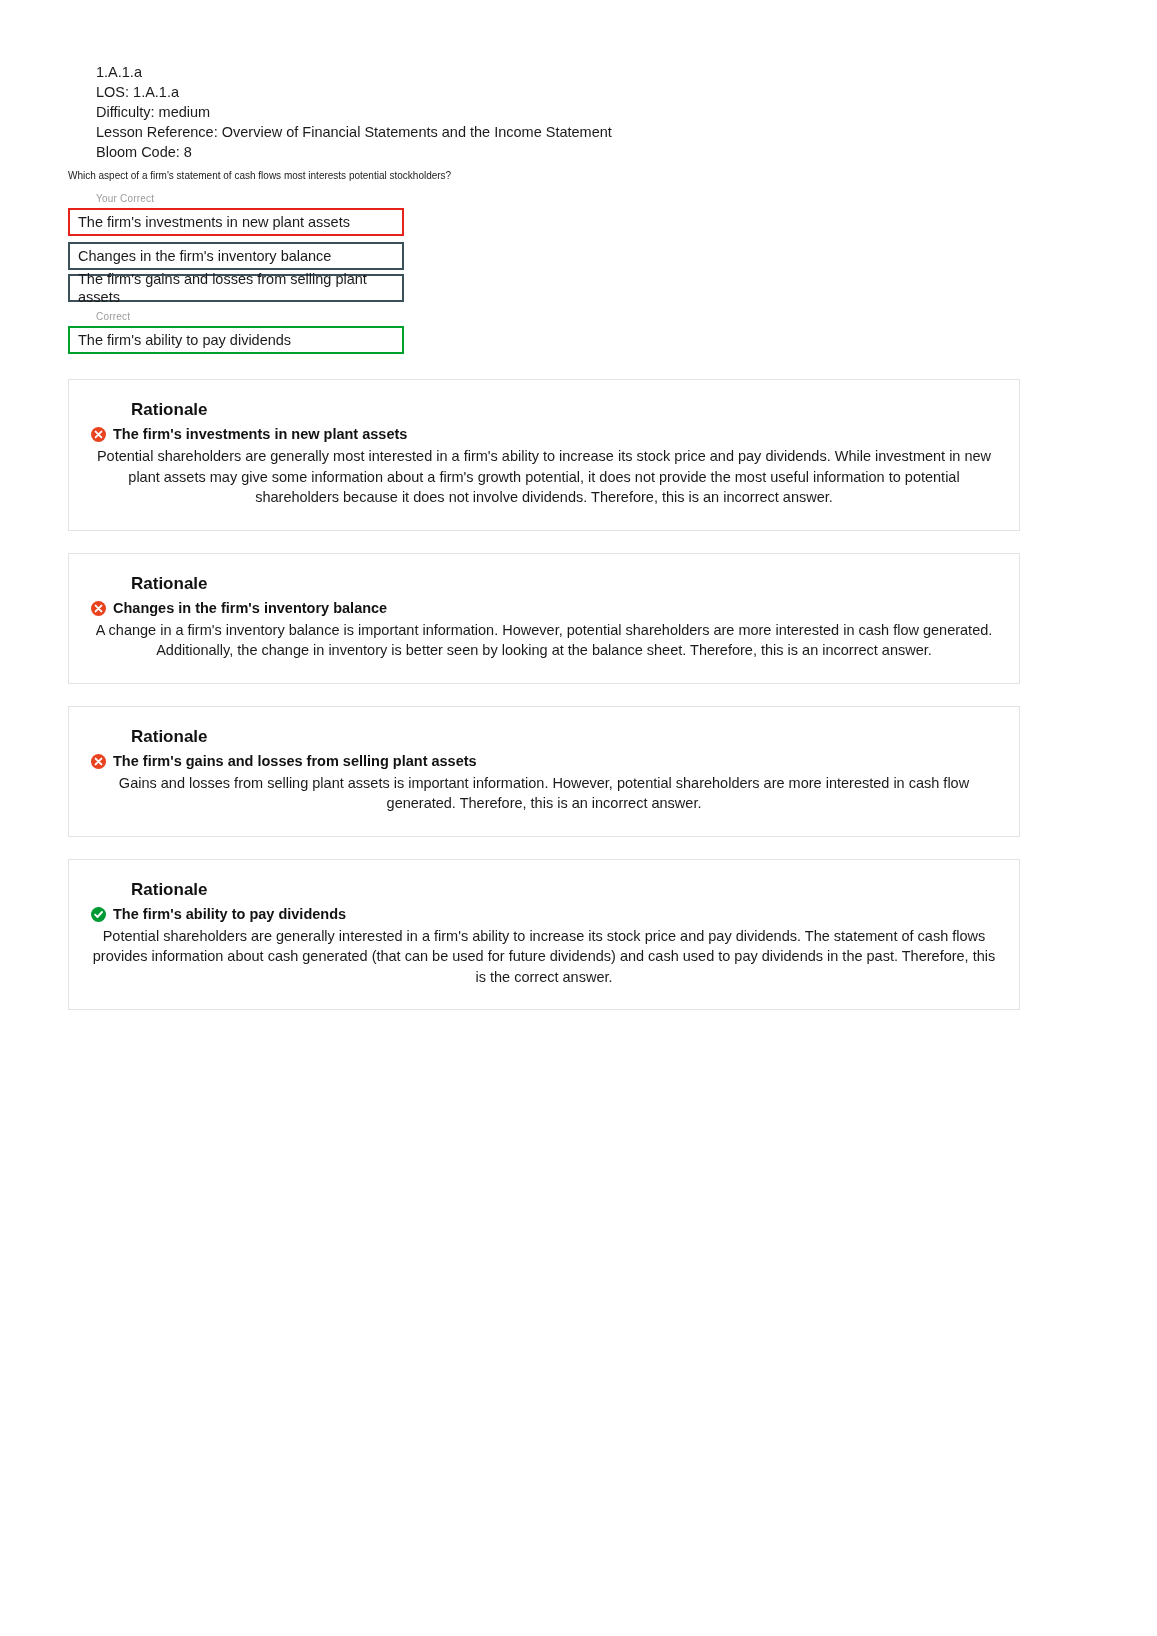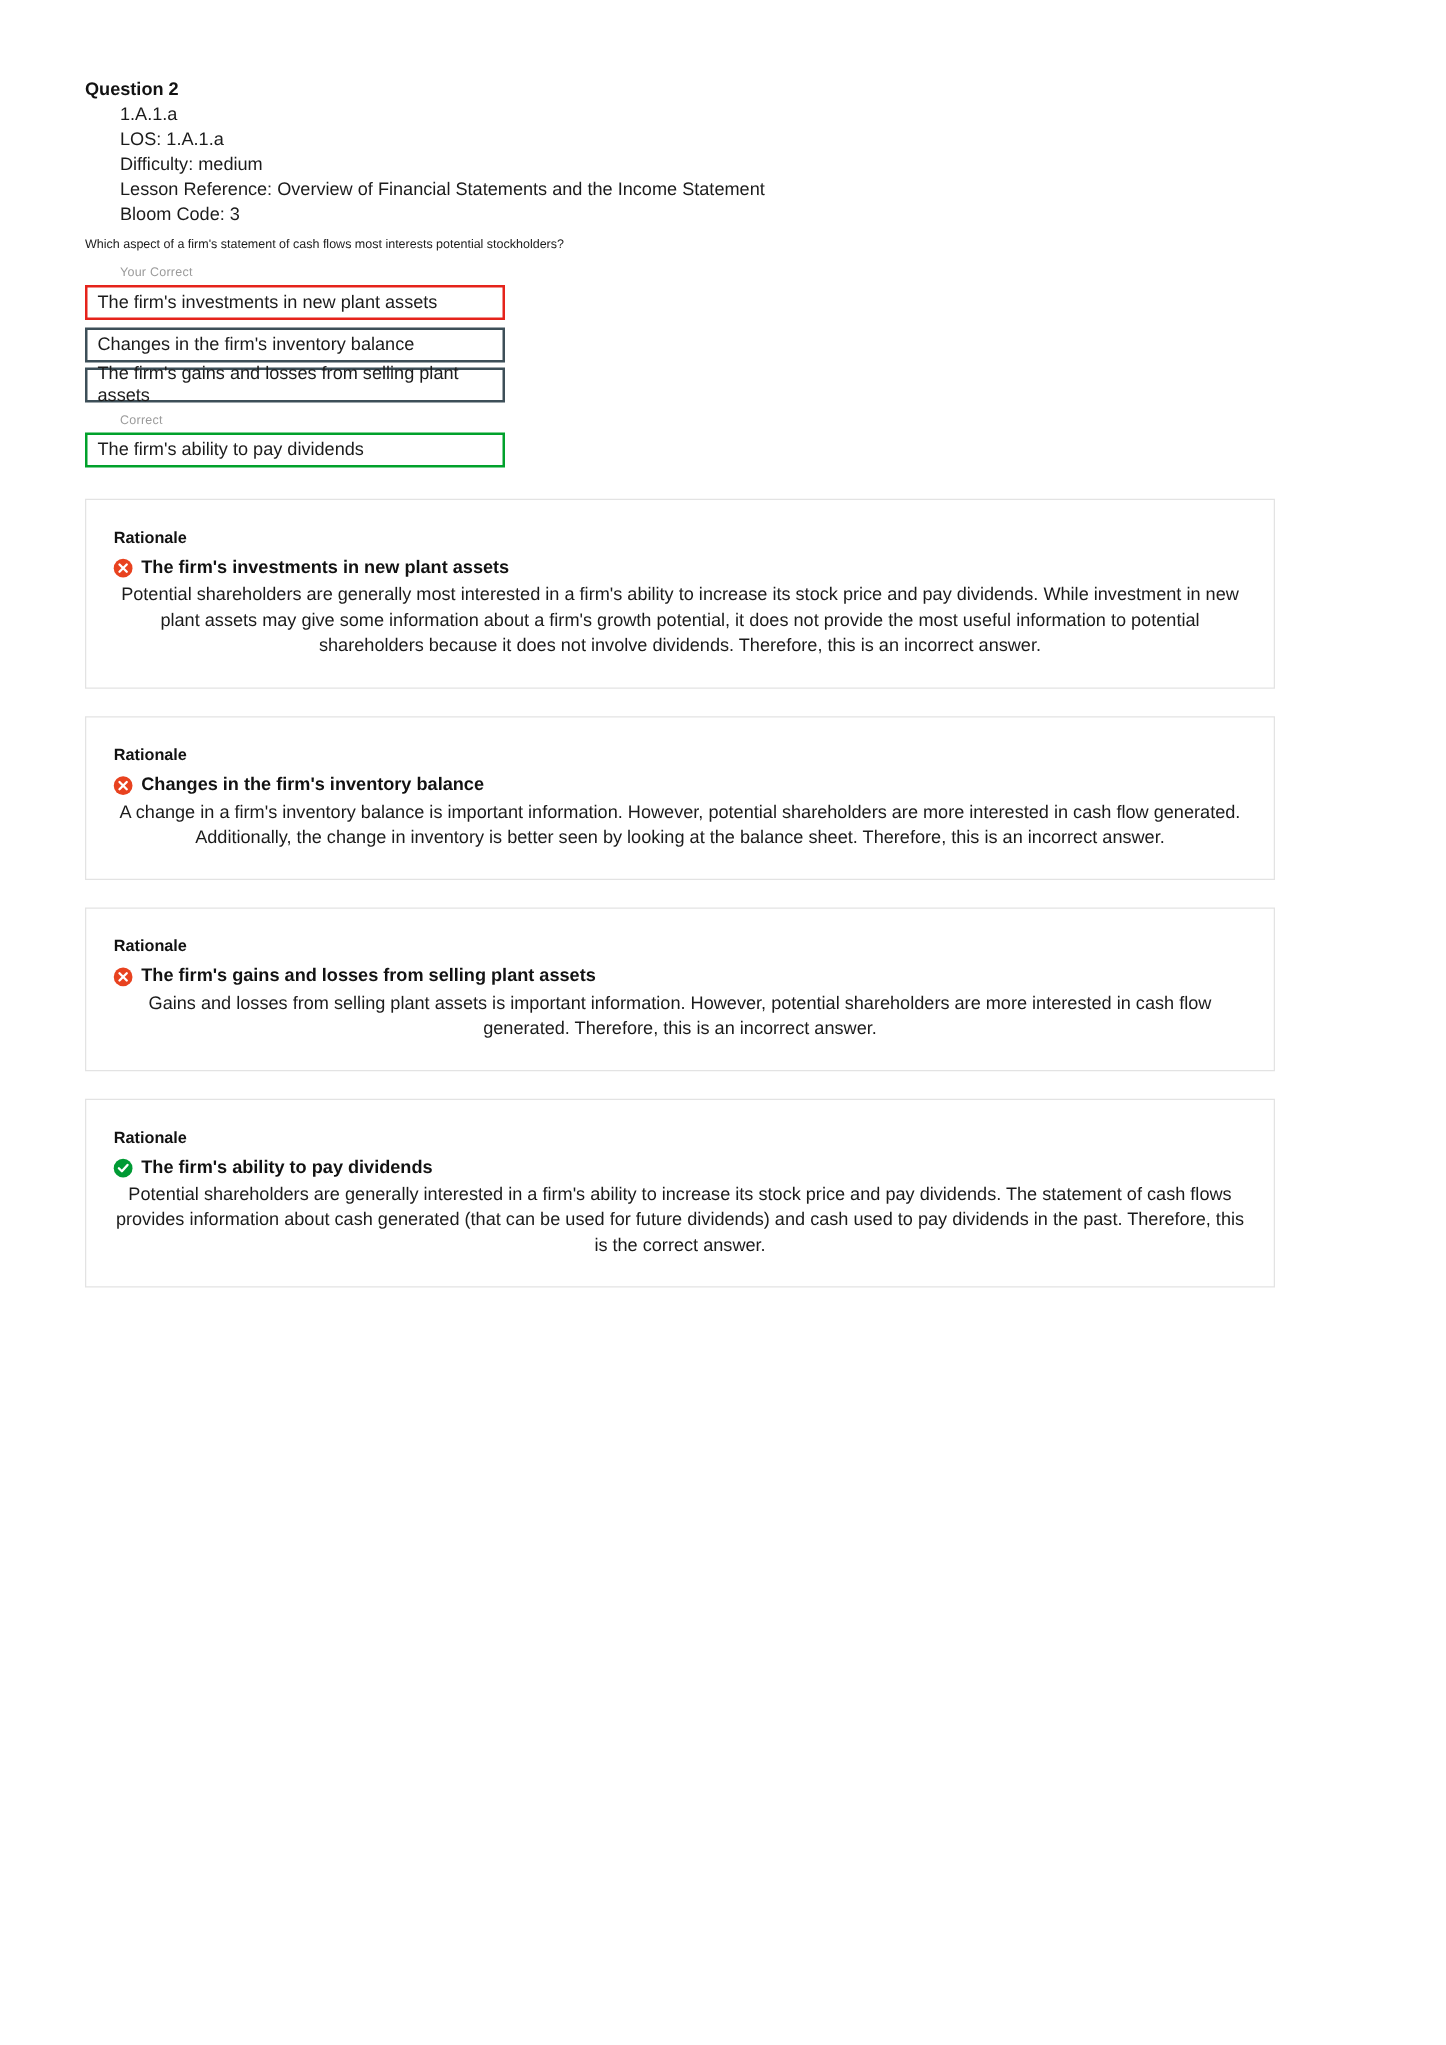--- a/index.html
+++ b/index.html
@@ -81,25 +81,26 @@
   
   .cards { margin-top: 25px; }
   .card {
     border: 1px solid #e3e3e3;
     background: #ffffff;
     padding: 20px 22px 22px 22px;
     margin-bottom: 22px;
     width: 952px;
   }
   .card-title {
-    font-size: 13px;
+    font-size: 17px;
     font-weight: bold;
     color: #121212;
     line-height: 20px;
     margin-bottom: 4px;
+    margin-left: 40px;
   }
   .ans-line {
     display: flex;
     align-items: flex-start;
     gap: 7px;
     margin-bottom: 2px;
   }
   .ans-label {
     font-size: 14.5px;
     font-weight: bold;
@@ -124,26 +125,25 @@
     color: #1b1b1b;
     text-align: center;
   }
 </style>
 </head>
 <body>
 
 <div class="page">
 
   <div class="q-header">
-    <div class="q-title">Question 2</div>
     <div class="meta-line">1.A.1.a</div>
     <div class="meta-line">LOS: 1.A.1.a</div>
     <div class="meta-line">Difficulty: medium</div>
     <div class="meta-line">Lesson Reference: Overview of Financial Statements and the Income Statement</div>
-    <div class="meta-line">Bloom Code: 3</div>
+    <div class="meta-line">Bloom Code: 8</div>
     <div class="q-stem">Which aspect of a firm's statement of cash flows most interests potential stockholders?</div>
   </div>
 
   <div class="options">
 
     <div class="opt-tag">Your Correct</div>
     <div class="opt-box wrong">
       <span>The firm's investments in new plant assets</span>
     </div>
 

